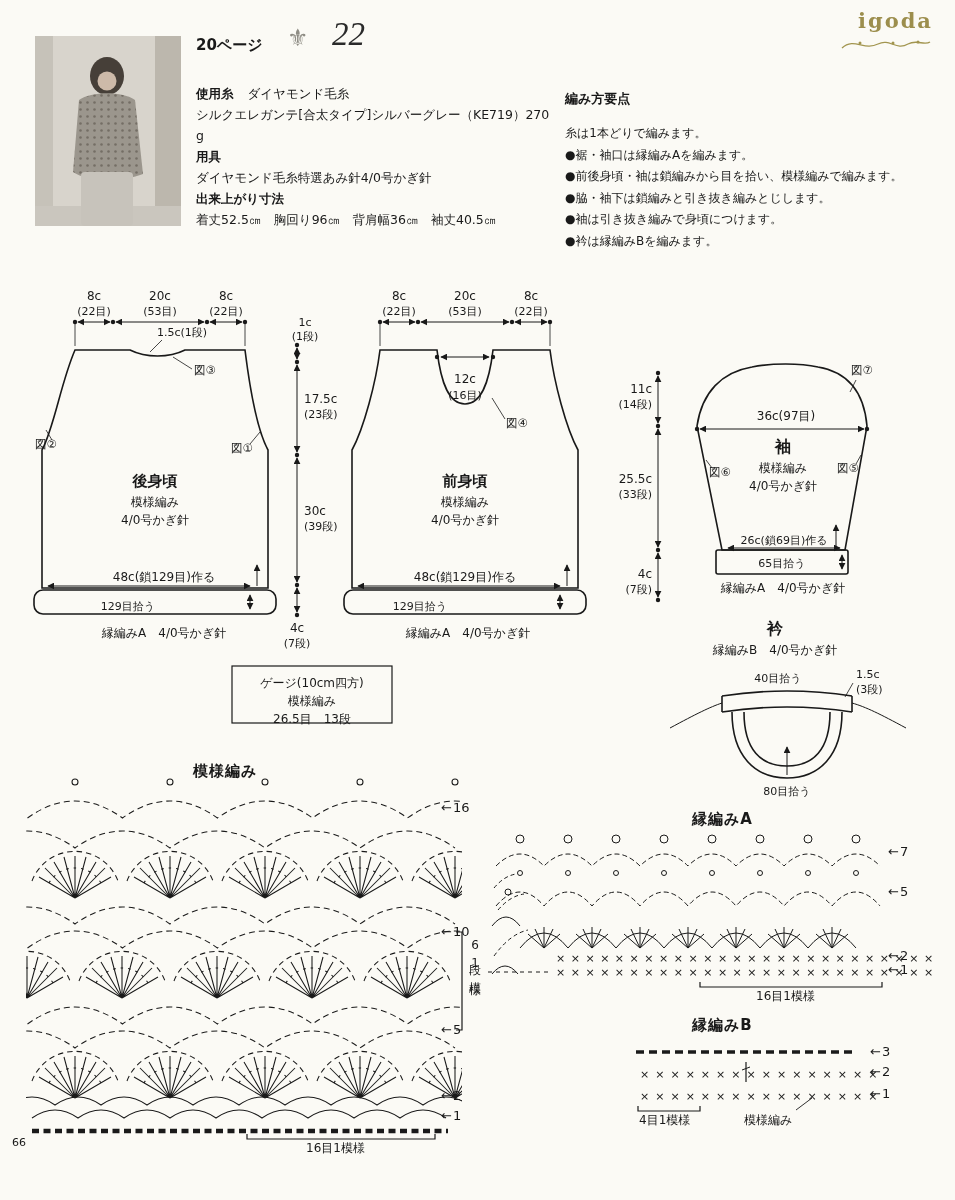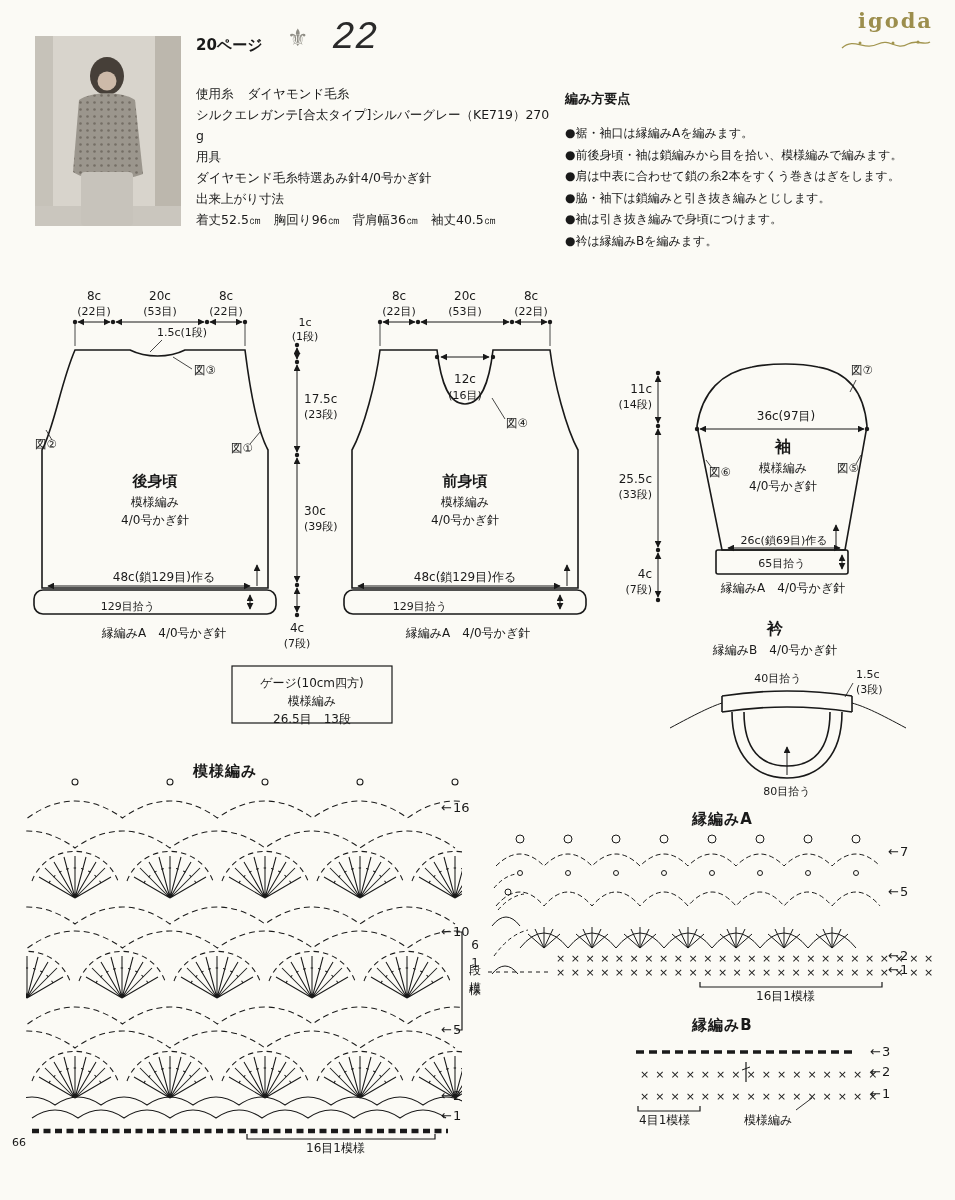--- a/index.html
+++ b/index.html
@@ -1,24 +1,24 @@
 <!DOCTYPE html>
 <html><head>
 <meta charset="utf-8">
 <style>
   *{margin:0;padding:0;box-sizing:border-box}
   body{position:relative;width:955px;height:1200px;background:#fbfaf5;font-family:"DejaVu Sans","Liberation Sans",sans-serif;color:#191919;overflow:hidden}
   .abs{position:absolute}
   .brand{left:858px;top:8px;font-family:"DejaVu Serif","Liberation Serif",serif;font-weight:bold;font-size:21px;color:#9c8e4d;letter-spacing:2px}
   .pageref{left:196px;top:36px;font-size:15px;font-weight:bold}
   .fleur{left:287px;top:24px;font-size:24px;color:#8f8d85}
-  .itemno{left:332px;top:16px;font-family:Liberation Mono, monospace;font-style:italic;font-size:38px;color:#2a2a2a}
+  .itemno{left:332px;top:16px;font-family:Liberation Serif, serif;font-style:italic;font-size:33px;color:#2a2a2a}
   .materials{left:196px;top:86px;width:362px;font-size:12.5px}
   .materials .row{height:21px;white-space:nowrap}
-  .materials .lab{font-weight:normal;margin-right:14px}
+  .materials .lab{font-weight:bold;margin-right:14px}
   .howto{left:565px;top:90px;width:388px;font-size:12px}
   .howto .t{font-weight:bold;font-size:13px;margin-bottom:15px}
   .howto .ln{line-height:21.5px;white-space:nowrap}
   .charttitle{position:absolute;font-weight:bold;font-size:15px;letter-spacing:1px}
   .rowlbl{position:absolute;font-size:13px;white-space:nowrap}
   .rowlbl .a{margin-right:1px}
   .lbl{position:absolute;font-size:12px;white-space:nowrap}
   .vtext{writing-mode:vertical-rl;text-orientation:upright;letter-spacing:2px;font-size:12px}
   .pageno{left:12px;top:1136px;font-size:11px}
   svg text{font-family:"DejaVu Sans","Liberation Sans",sans-serif;fill:#191919;font-size:12px}
@@ -68,23 +68,23 @@
   <div class="row">シルクエレガンテ[合太タイプ]シルバーグレー（KE719）270</div>
   <div class="row">g</div>
   <div class="row"><span class="lab">用具</span></div>
   <div class="row">ダイヤモンド毛糸特選あみ針4/0号かぎ針</div>
   <div class="row"><span class="lab">出来上がり寸法</span></div>
   <div class="row">着丈52.5㎝　胸回り96㎝　背肩幅36㎝　袖丈40.5㎝</div>
 </div>
 
 <div class="abs howto">
   <div class="t">編み方要点</div>
+  <div class="ln">糸は1本どりで編みます。</div>
   <div class="ln">●裾・袖口は縁編みAを編みます。</div>
   <div class="ln">●前後身頃・袖は鎖編みから目を拾い、模様編みで編みます。</div>
-  <div class="ln">●肩は中表に合わせて鎖の糸2本をすくう巻きはぎをします。</div>
   <div class="ln">●脇・袖下は鎖編みと引き抜き編みとじします。</div>
   <div class="ln">●袖は引き抜き編みで身頃につけます。</div>
   <div class="ln">●衿は縁編みBを編みます。</div>
 </div>
 
 <svg class="abs" style="left:0;top:278px" width="955" height="520" viewBox="0 0 955 520">
   <defs>
     <marker id="ahS" viewBox="0 0 10 10" refX="9" refY="5" markerWidth="7" markerHeight="7" orient="auto-start-reverse">
       <path d="M0,0L10,5L0,10z" fill="#191919"></path>
     </marker>

